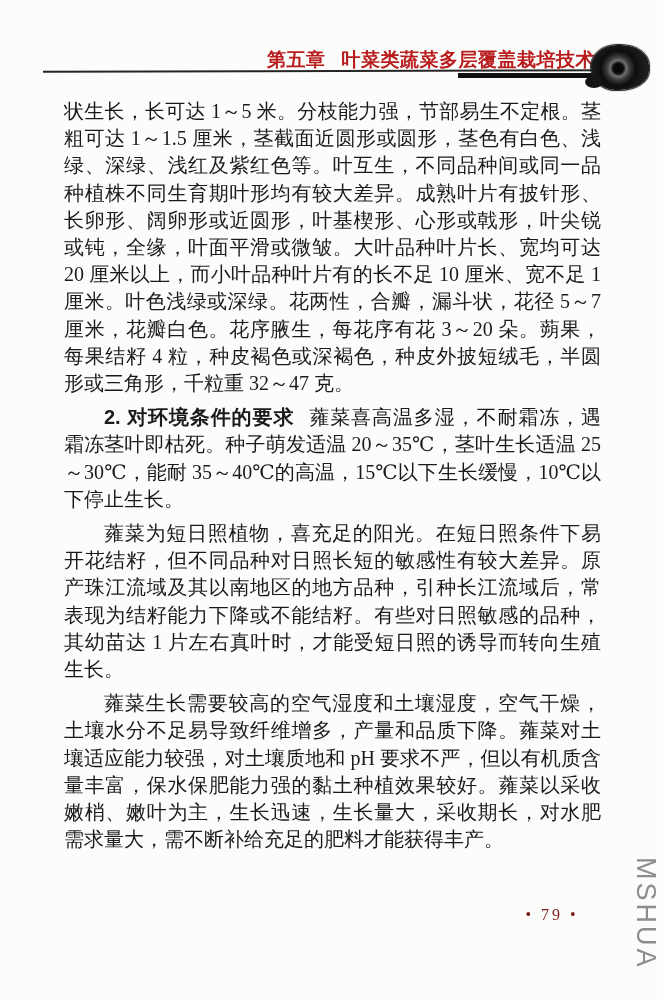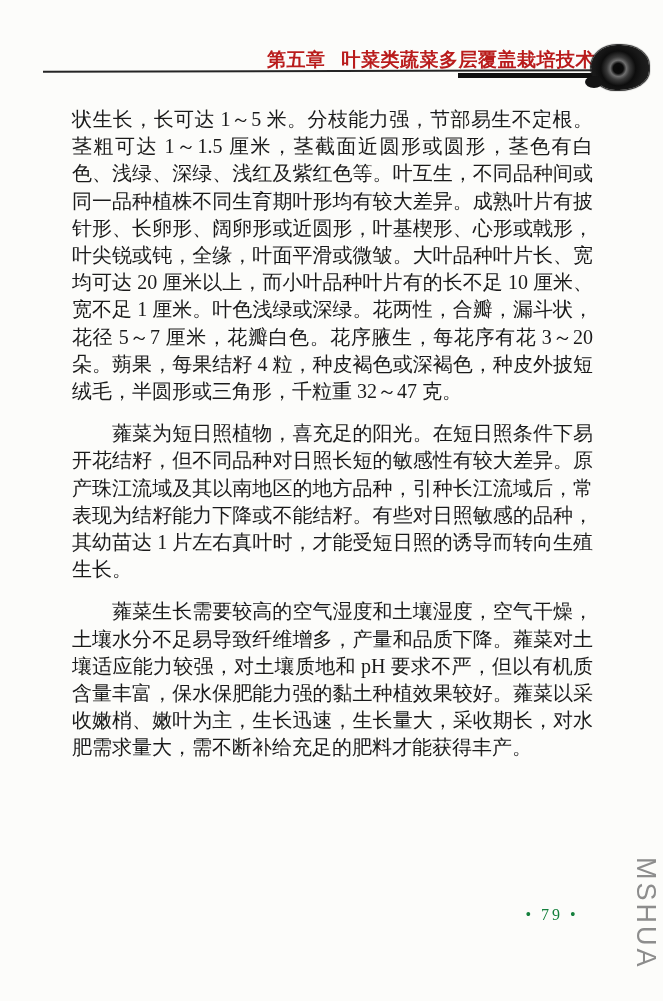--- a/index.html
+++ b/index.html
@@ -80,21 +80,21 @@
     position: absolute;
     left: 57px;
     top: 91px;
     width: 551px;
     font-size: 20px;
     line-height: 27.2px;
     text-align: justify;
     text-justify: inter-character;
   }
   .body-text p {
-    margin: 15px;
+    margin: 7px;
   }
   .indent {
     text-indent: 2em;
   }
   .lead {
     font-weight: bold;
     font-family: "Liberation Sans", "DejaVu Sans", sans-serif;
     margin-right: 0.75em;
   }
   .section-heading {
@@ -105,21 +105,21 @@
 
   
   .page-number {
     position: absolute;
     top: 906px;
     left: 492px;
     width: 120px;
     text-align: center;
     font-size: 16px;
     letter-spacing: 3px;
-    color: #15803d;
+    color: #7f1d1d;
     font-family: "Liberation Serif", "DejaVu Serif", serif;
   }
 
   
   .watermark {
     position: absolute;
     left: 661px;
     top: 857px;
     transform: rotate(90deg);
     transform-origin: 0 0;
@@ -140,20 +140,21 @@
     <span>第五章</span><span class="chapter-title-gap">叶菜类蔬菜多层覆盖栽培技术</span>
   </div>
   <div class="header-rule-thin"></div>
   <div class="header-rule-thick"></div>
   <div class="stamp-ornament"></div>
 
   <div class="body-text">
 
     <p>状生长，长可达 1～5 米。分枝能力强，节部易生不定根。茎粗可达 1～1.5 厘米，茎截面近圆形或圆形，茎色有白色、浅绿、深绿、浅红及紫红色等。叶互生，不同品种间或同一品种植株不同生育期叶形均有较大差异。成熟叶片有披针形、长卵形、阔卵形或近圆形，叶基楔形、心形或戟形，叶尖锐或钝，全缘，叶面平滑或微皱。大叶品种叶片长、宽均可达 20 厘米以上，而小叶品种叶片有的长不足 10 厘米、宽不足 1 厘米。叶色浅绿或深绿。花两性，合瓣，漏斗状，花径 5～7 厘米，花瓣白色。花序腋生，每花序有花 3～20 朵。蒴果，每果结籽 4 粒，种皮褐色或深褐色，种皮外披短绒毛，半圆形或三角形，千粒重 32～47 克。</p>
 
+    <p class="indent"><span class="lead">2. 对环境条件的要求</span><span>蕹菜喜高温多湿，不耐霜冻，遇霜冻茎叶即枯死。种子萌发适温 20～35℃，茎叶生长适温 25～30℃，能耐 35～40℃的高温，15℃以下生长缓慢，10℃以下停止生长。</span></p>
 
     <p class="indent">蕹菜为短日照植物，喜充足的阳光。在短日照条件下易开花结籽，但不同品种对日照长短的敏感性有较大差异。原产珠江流域及其以南地区的地方品种，引种长江流域后，常表现为结籽能力下降或不能结籽。有些对日照敏感的品种，其幼苗达 1 片左右真叶时，才能受短日照的诱导而转向生殖生长。</p>
 
     <p class="indent">蕹菜生长需要较高的空气湿度和土壤湿度，空气干燥，土壤水分不足易导致纤维增多，产量和品质下降。蕹菜对土壤适应能力较强，对土壤质地和 pH 要求不严，但以有机质含量丰富，保水保肥能力强的黏土种植效果较好。蕹菜以采收嫩梢、嫩叶为主，生长迅速，生长量大，采收期长，对水肥需求量大，需不断补给充足的肥料才能获得丰产。</p>
 
 
 
   </div>
 
   <div class="page-number">• 79 •</div>

